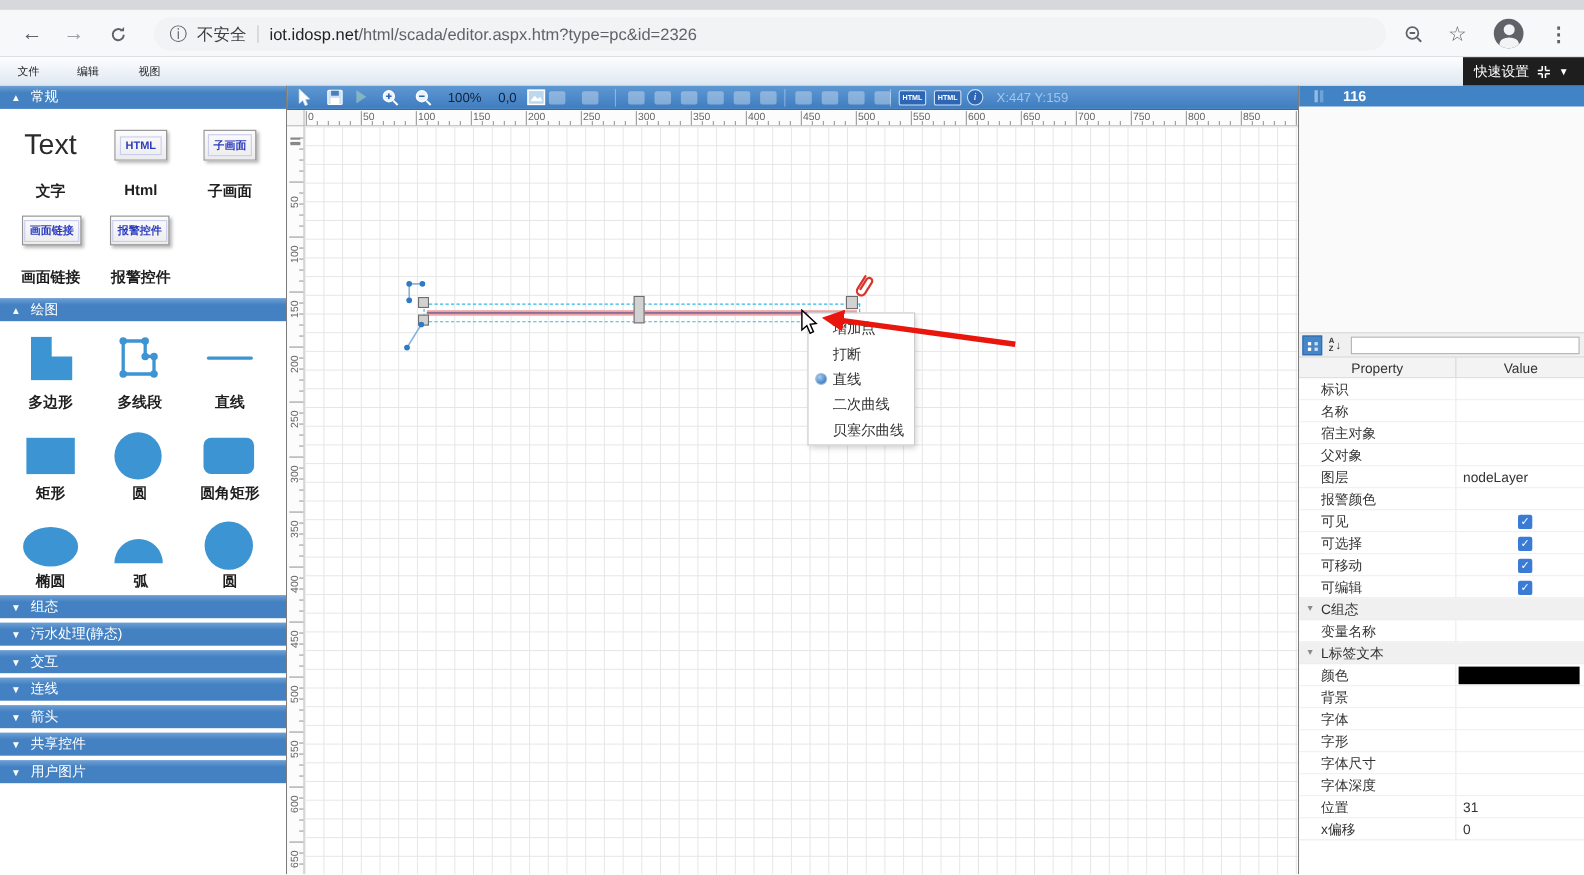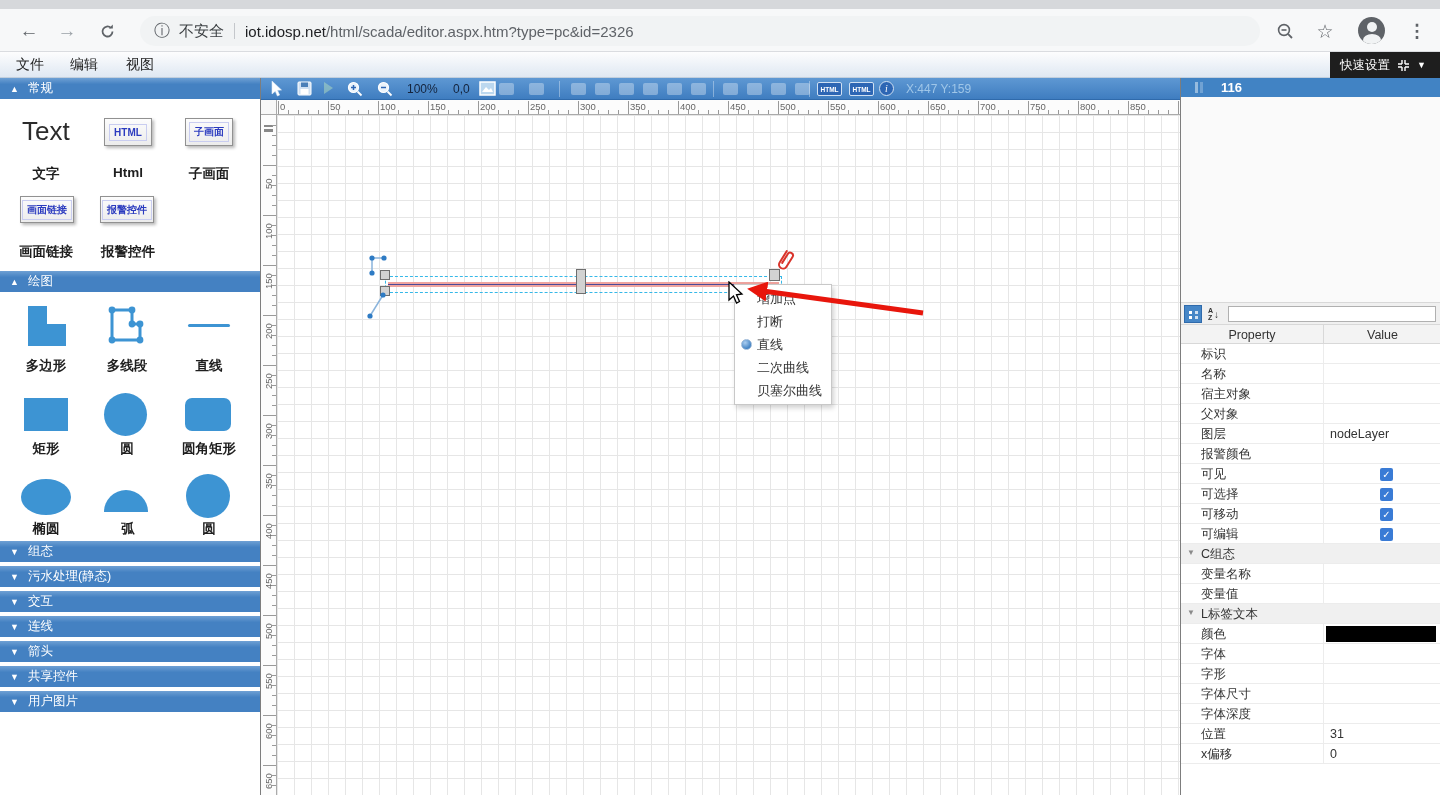--- a/index.html
+++ b/index.html
@@ -21,21 +21,21 @@
   .omni-path { font-size:15px; color:#5f6368; }
   .bro-right { position:absolute; top:9px; height:26px; display:flex; align-items:center; justify-content:center; color:#5f6368; }
   .ic-star { left:1312px; width:26px; font-size:19px; }
   .ic-kebab { left:1404px; width:26px; font-size:18px; font-weight:bold; }
   .avatar { position:absolute; left:1358px; top:8px; width:27px; height:27px; border-radius:50%; background:#5f6368; overflow:hidden; }
   .avatar .head { position:absolute; left:8.5px; top:5px; width:10px; height:10px; border-radius:50%; background:#f1f3f4; }
   .avatar .body { position:absolute; left:4.5px; top:17px; width:18px; height:12px; border-radius:50%; background:#f1f3f4; }
 
   
   .menu-bar { position:absolute; left:0; top:52px; width:1440px; height:26px; background:linear-gradient(#fdfdfe,#dfe8f2); border-bottom:1px solid #c2cfdd; }
-  .menu-item { position:absolute; top:0; height:26px; display:flex; align-items:center; font-size:14px; color:#1d1d1d; padding:0 8px; }
+  .menu-item { position:absolute; top:0; height:26px; display:flex; align-items:center; font-size:10px; color:#1d1d1d; padding:0 8px; }
   .quick-set { position:absolute; right:0; top:0; width:110px; height:26px; background:#1e1e1e; color:#fff; display:flex; align-items:center; padding-left:10px; gap:7px; font-size:12.5px; }
   .qs-caret { font-size:9px; }
 
   
   .sidebar { position:absolute; left:0; top:78px; width:260px; height:717px; background:#fff; overflow:hidden; }
   .sec-head { position:absolute; left:0; width:260px; height:21px; background:linear-gradient(#6ea0d4 0%,#4481c2 30%,#4481c2 100%); color:#fff; font-size:12.5px; display:flex; align-items:center; cursor:pointer; }
   .sec-head .tri { font-size:9px; margin:0 9px 0 10px; }
   .tool-preview-text { position:absolute; left:22px; top:38px; font-size:26px; color:#2b2b2b; }
   .mini-btn { position:absolute; background:linear-gradient(#fcfcfc,#ececec); border:1px solid #919191; box-shadow:2px 2px 3px rgba(0,0,0,.28); display:flex; align-items:center; justify-content:center; color:#2b3bbf; font-weight:bold; font-size:10px; cursor:pointer; }
   .mini-btn .inner { border:1px solid #c9cdf0; padding:2px 4px; }
@@ -634,36 +634,36 @@
         </div>
         <div class="prow pgroup">
           <span class="ptri">▼</span>
           <div class="plab">C组态</div>
           <div class="pval"></div>
         </div>
         <div class="prow">
           <div class="plab">变量名称</div>
           <div class="pval"></div>
         </div>
-        <div class="prow">
-          <div class="plab">变量值</div>
-          <div class="pval"></div>
-        </div>
         <div class="prow pgroup">
           <span class="ptri">▼</span>
           <div class="plab">L标签文本</div>
           <div class="pval"></div>
         </div>
         <div class="prow">
           <div class="plab">颜色</div>
           <div class="pval">
             <span class="pswatch" style="background: rgb(0, 0, 0);"></span>
           </div>
         </div>
         <div class="prow">
+          <div class="plab">背景</div>
+          <div class="pval"></div>
+        </div>
+        <div class="prow">
           <div class="plab">字体</div>
           <div class="pval"></div>
         </div>
         <div class="prow">
           <div class="plab">字形</div>
           <div class="pval"></div>
         </div>
         <div class="prow">
           <div class="plab">字体尺寸</div>
           <div class="pval"></div>

